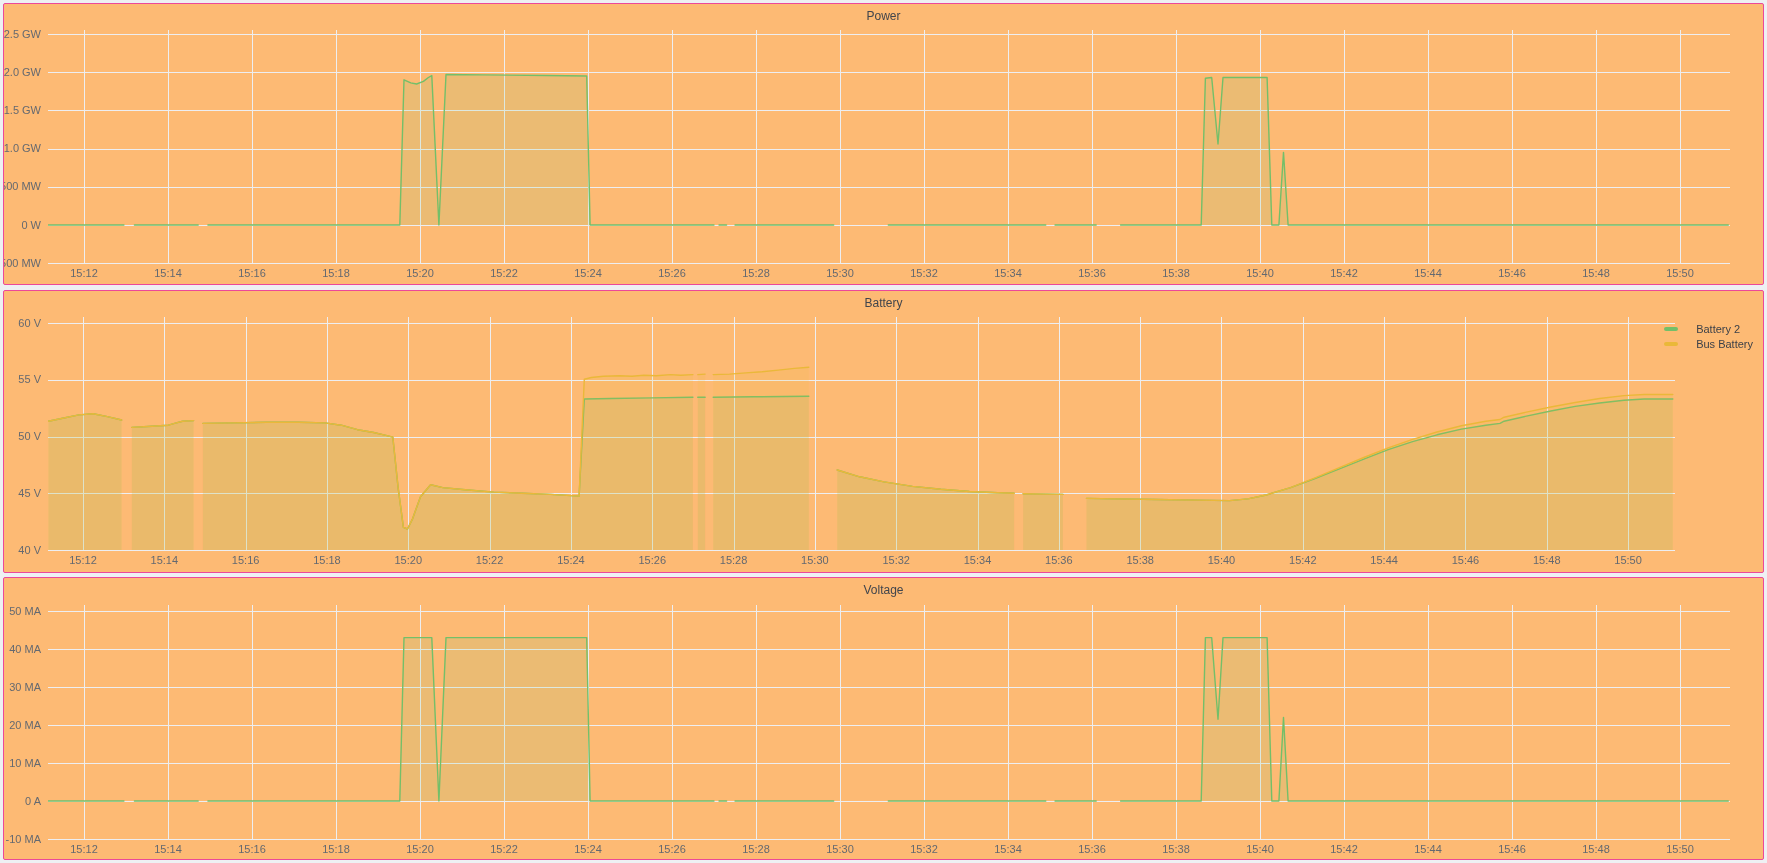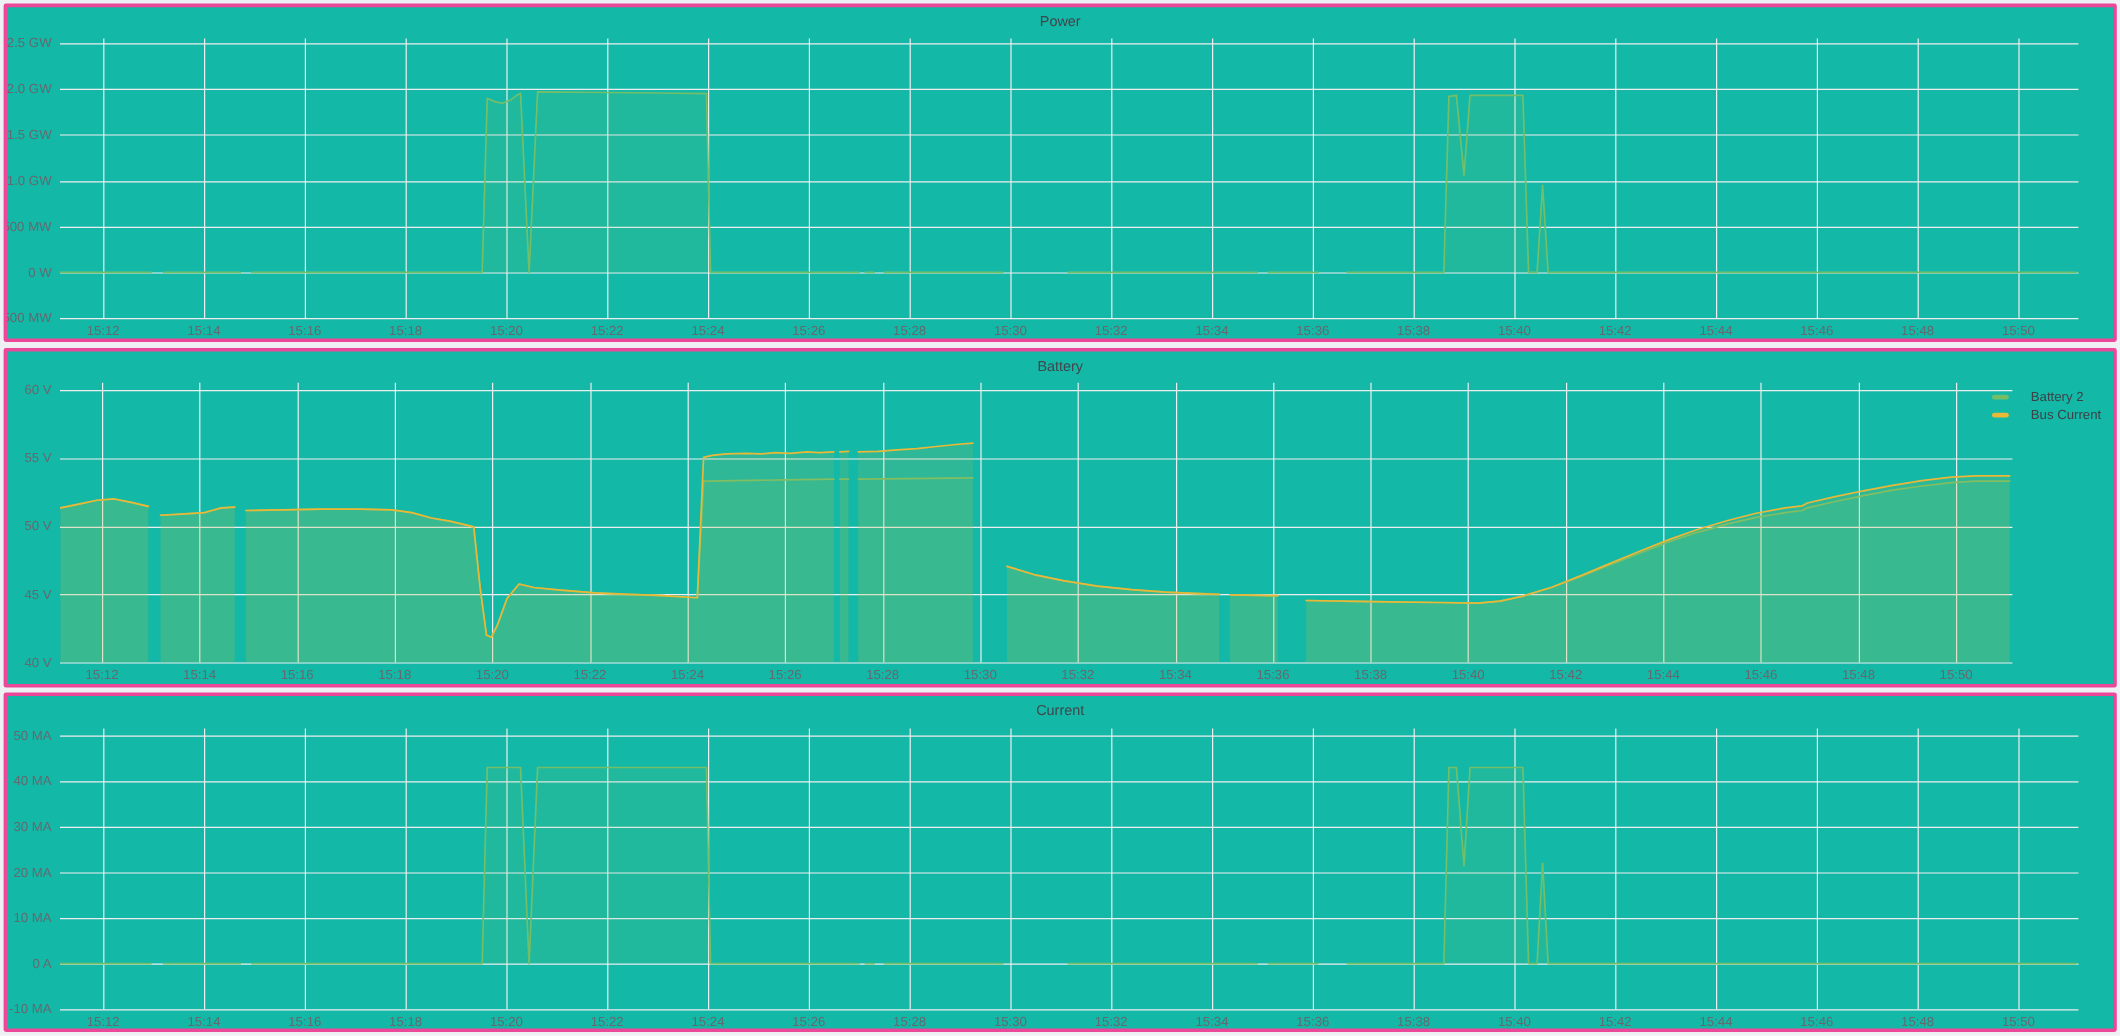--- a/index.html
+++ b/index.html
@@ -1,19 +1,19 @@
 <!DOCTYPE html>
 <html><head>
 <meta charset="utf-8">
 <style>
   html,body{margin:0;padding:0}
   #page{position:relative;width:1767px;height:863px;background:#eef0f3;overflow:hidden;
         font-family:"Liberation Sans",sans-serif}
-  .panel{position:absolute;left:3px;width:1761px;background:#14b8a6;
-         border:3px solid #ec4899;border-radius:2px;box-sizing:border-box}
+  .panel{position:absolute;left:3px;width:1761px;background:#fdba74;
+         border:1px solid #ec4899;border-radius:2px;box-sizing:border-box}
   #p0{top:3px;height:282px}
   #p1{top:290px;height:283px}
   #p2{top:577px;height:283px}
   .panel-title{position:absolute;top:0;left:0;right:0;height:24px;line-height:24px;margin:0;
                text-align:center;font-size:12px;font-weight:500;color:#41454c;cursor:pointer;z-index:2}
   svg.chart{position:absolute;left:0;top:0;z-index:1;display:block}
   svg text{font-family:"Liberation Sans",sans-serif;font-size:11px;fill:#646970}
   .legend{position:absolute;top:30px;right:10px;z-index:3}
   .legend-item{display:flex;align-items:center;gap:18px;height:15px;
                font-size:11px;color:#3d4148;cursor:pointer;justify-content:flex-start}
@@ -208,27 +208,27 @@
           <path d="M1082.5 207.4 L1111.8 207.9 L1152.4 208.5 L1193.1 209.1 L1225.6 209.6 L1243.9 207.9 L1262.2 204.0 L1286.6 196.6 L1311.0 186.9 L1335.4 176.7 L1359.8 166.5 L1384.2 156.9 L1408.6 148.3 L1433.0 141.0 L1457.4 134.7 L1481.8 130.2 L1496.0 128.5 L1500.1 126.2 L1522.4 121.1 L1546.8 116.0 L1571.2 111.5 L1595.6 107.5 L1620.0 104.6 L1640.3 103.5 L1668.8 103.5" fill="none" stroke="#eab839" stroke-width="1.4" stroke-linejoin="round" stroke-linecap="round"></path>
         </g>
       </svg>
     <div class="legend">
       <div class="legend-item">
         <span class="swatch" style="background: rgb(115, 191, 105);"></span>
         <span>Battery 2</span>
       </div>
       <div class="legend-item">
         <span class="swatch" style="background: rgb(234, 184, 57);"></span>
-        <span>Bus Current</span>
+        <span>Bus Battery</span>
       </div>
     </div>
   </section>
 
   <section class="panel" id="p2">
-    <h2 class="panel-title">Current</h2>
+    <h2 class="panel-title">Voltage</h2>
     <svg class="chart" width="1759" height="281" viewBox="0 0 1759 281">
         <g stroke="#edeef1" stroke-width="1">
           <line x1="44" x2="1726" y1="33.5" y2="33.5"></line>
           <line x1="44" x2="1726" y1="71.5" y2="71.5"></line>
           <line x1="44" x2="1726" y1="109.5" y2="109.5"></line>
           <line x1="44" x2="1726" y1="147.5" y2="147.5"></line>
           <line x1="44" x2="1726" y1="185.5" y2="185.5"></line>
           <line x1="44" x2="1726" y1="223.5" y2="223.5"></line>
           <line x1="44" x2="1726" y1="261.5" y2="261.5"></line>
           <line x1="80.5" x2="80.5" y1="27" y2="261"></line>

